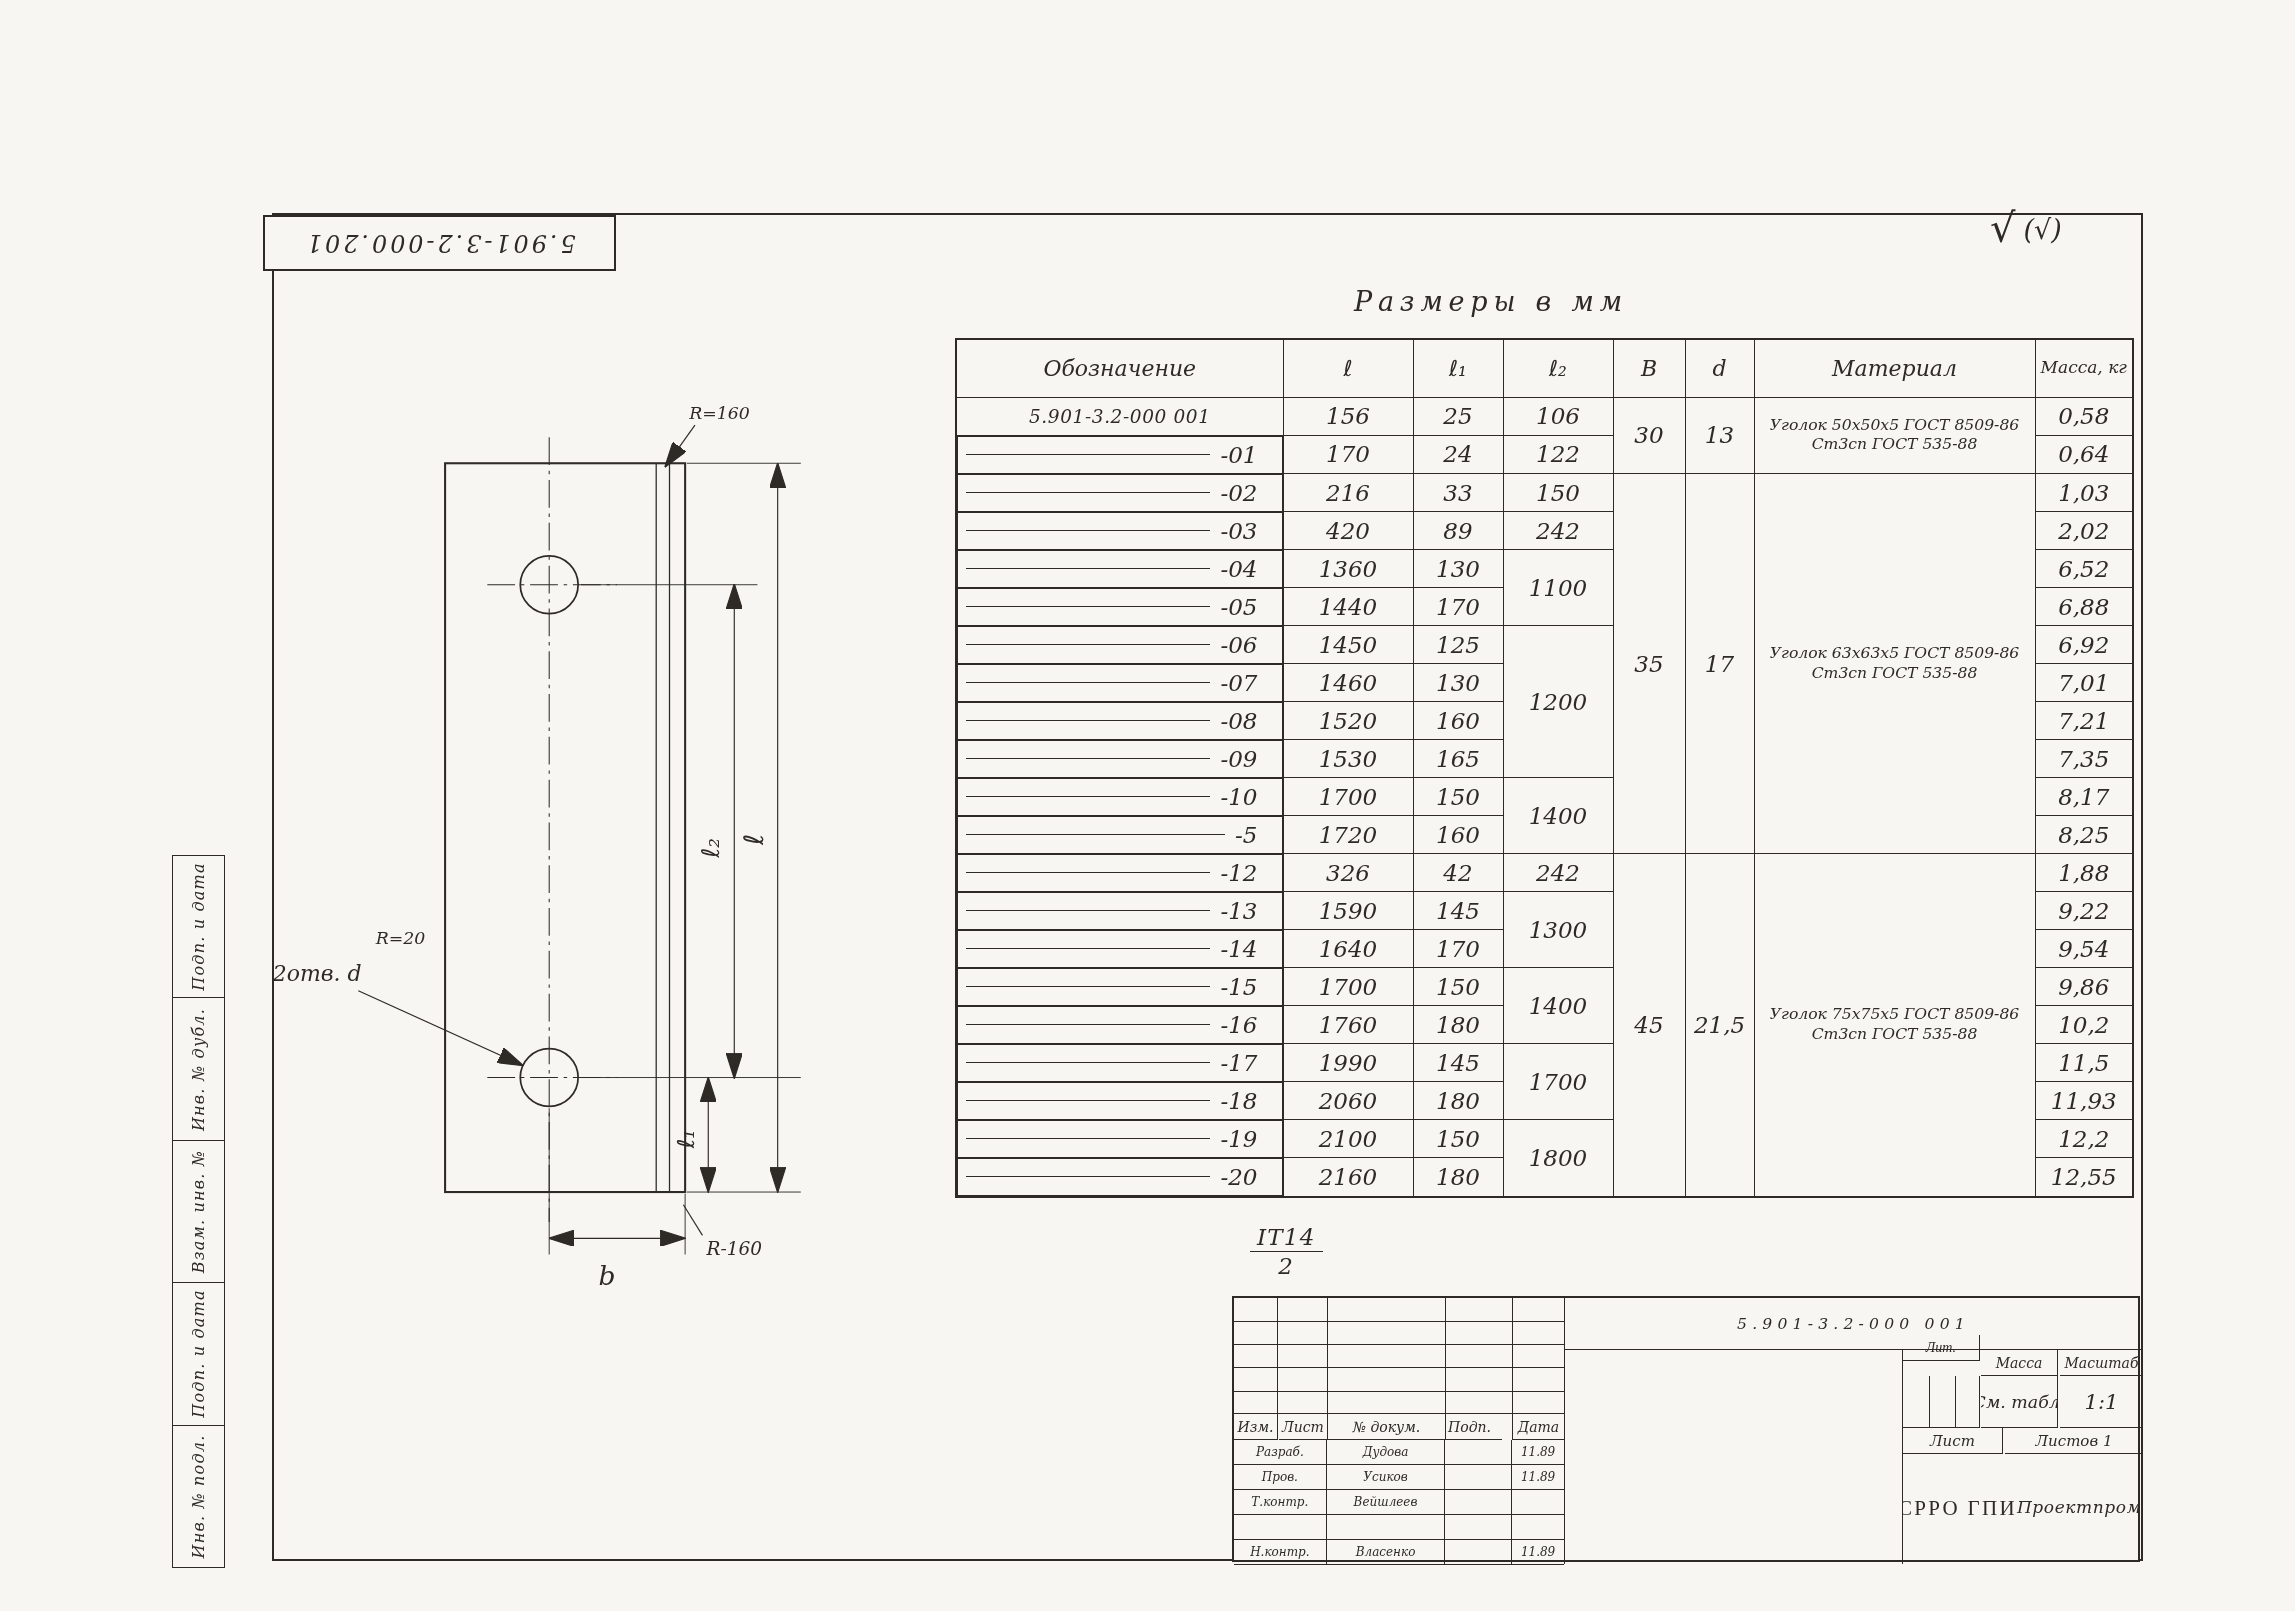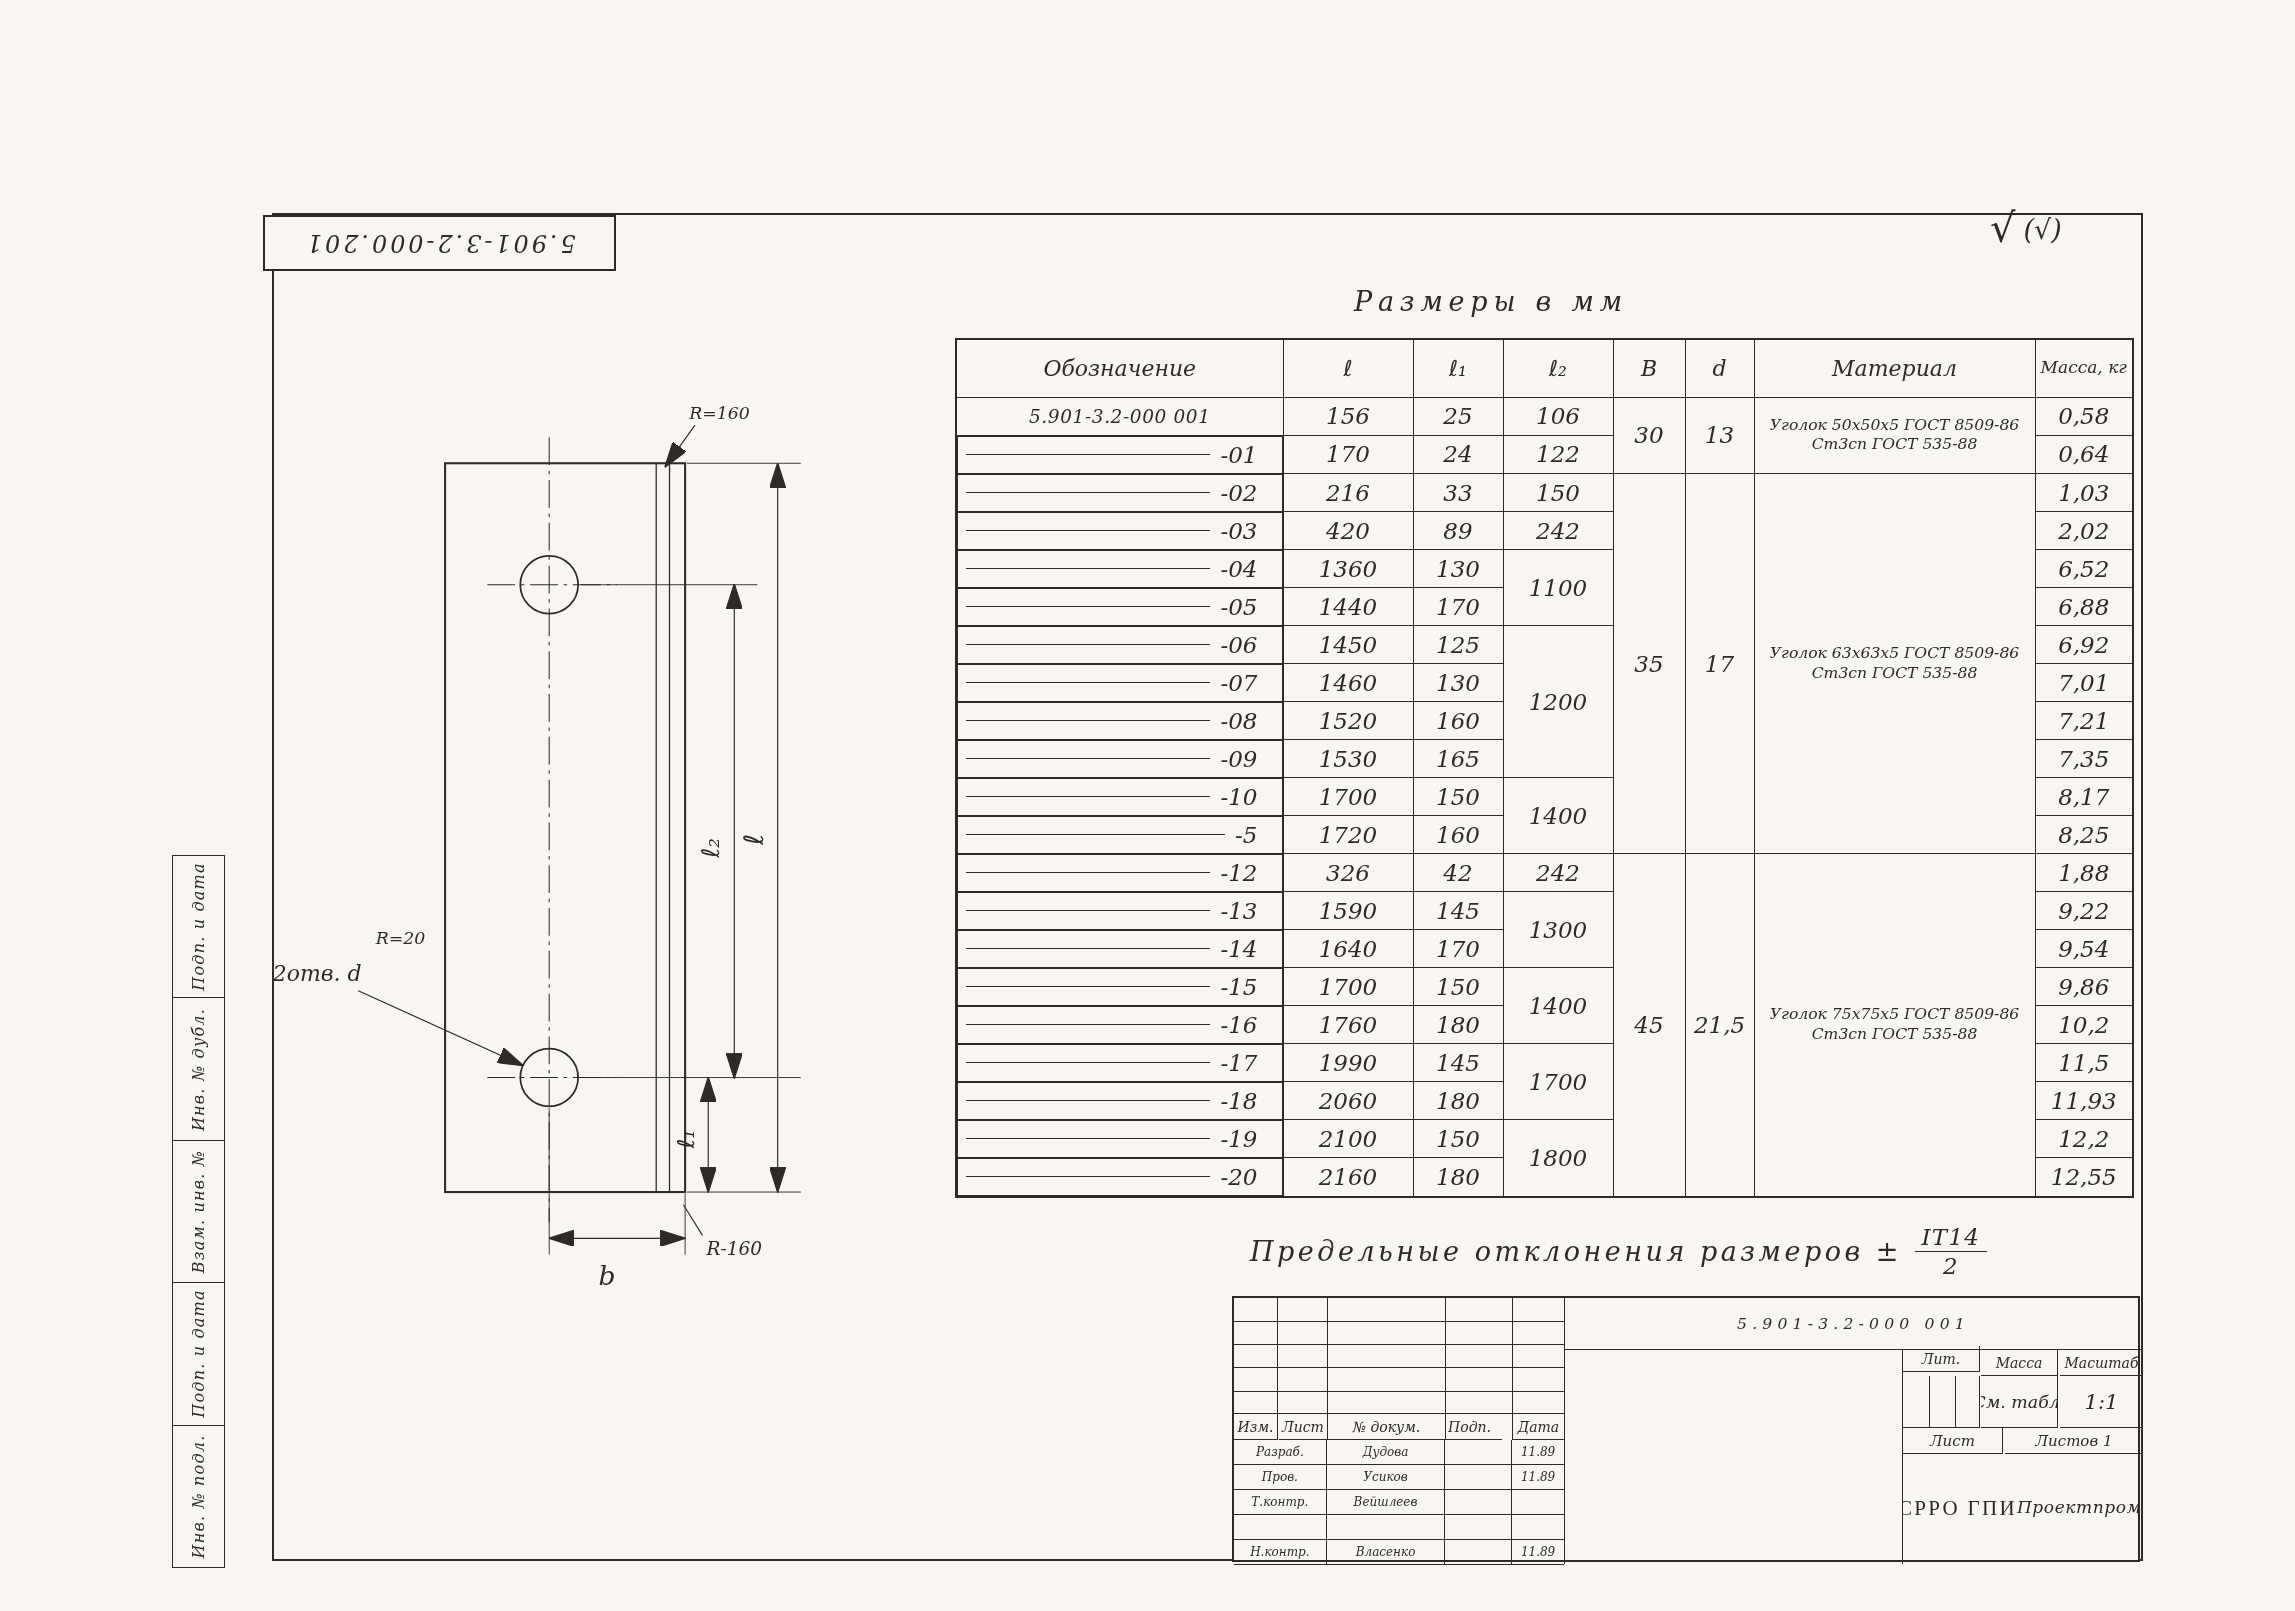--- a/index.html
+++ b/index.html
@@ -374,21 +374,20 @@
           <td class="ditto">-20</td>
           <td>2160</td>
           <td>180</td>
           <td>12,55</td>
         </tr>
       </tbody>
   </table>
 </div>
 
 <div class="abs tol">
-  <span>Предельные отклонения размеров ±</span>
   <span class="frac">
     <span class="num">IT14</span>
     <span class="den">2</span>
   </span>
 </div>
 
 <div class="abs strip" id="side-strip">
     <div class="cell">
       <span>Подп. и дата</span>
     </div>
@@ -454,21 +453,21 @@
         <div class="sc role">Н.контр.</div>
         <div class="sc name">Власенко</div>
         <div class="sc sig"></div>
         <div class="sc date">11.89</div>
       </div>
     </div>
 
   <div class="cell bb docnum" style="left:331px;top:0;width:577px;height:52px;">5.901-3.2-000 001</div>
 
 
-  <div class="cell bb br" style="left:669px;top:48px;width:77px;height:26px;font-size:14px;">Лит.</div>
+  <div class="cell bb br" style="left:669px;top:37px;width:77px;height:26px;font-size:14px;font-family:Liberation Serif, serif;">Лит.</div>
   <div class="cell bb br" style="left:747px;top:52px;width:77px;height:26px;font-size:14px;">Масса</div>
   <div class="cell bb" style="left:826px;top:52px;width:83px;height:26px;font-size:14px;">Масштаб</div>
 
   <div class="cell bb br" style="left:669px;top:78px;width:77px;height:52px;"></div>
   <div class="vline" style="left:695px;top:78px;height:52px;"></div>
   <div class="vline" style="left:721px;top:78px;height:52px;"></div>
   <div class="cell bb br" style="left:747px;top:78px;width:77px;height:52px;font-size:17.4px;">См. табл.</div>
   <div class="cell bb" style="left:826px;top:78px;width:83px;height:52px;font-size:21px;">1:1</div>
 
   <div class="cell bb br" style="left:669px;top:130px;width:100px;height:26px;font-size:15px;">Лист</div>

